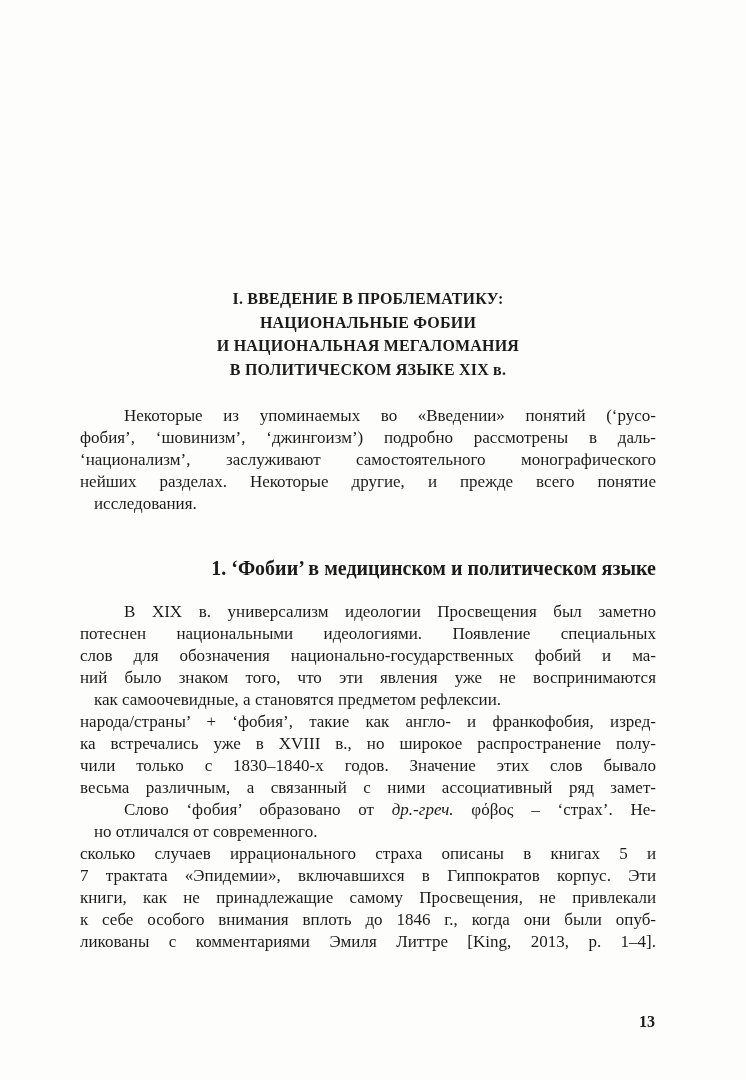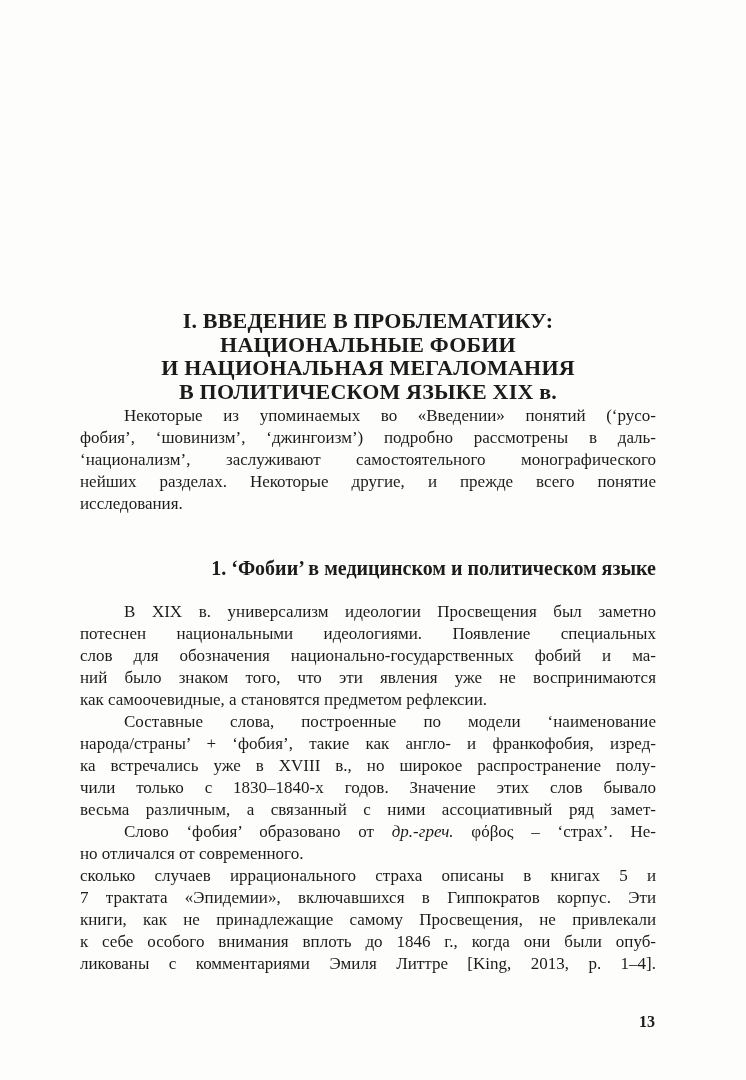--- a/index.html
+++ b/index.html
@@ -17,24 +17,23 @@
   }
   .col {
     position: absolute;
     left: 80px;
     width: 576px;
   }
   .chapter-title {
     top: 287px;
     text-align: center;
     font-weight: bold;
-    font-size: 22px;
+    font-size: 16px;
     line-height: 23.5px;
     letter-spacing: 0.2px;
-    margin-top: 22px;
   }
   .intro      { top: 405px; }
   .body-text  { top: 601px; }
   .intro, .body-text {
     font-size: 17px;
     line-height: 22px;
   }
   .section-heading {
     top: 556px;
     text-align: right;
@@ -42,21 +41,21 @@
     font-size: 20px;
     line-height: 24px;
   }
   .line {
     text-align: justify;
     text-align-last: justify;
     text-justify: inter-word;
     white-space: normal;
   }
   .line.first { padding-left: 44px; }
-  .line.no-stretch { text-align-last: left; }
+  .line.no-stretch { text-align-last: left; margin-left: 14px; }
   .it { font-style: italic; }
   .page-number {
     position: absolute;
     top: 1011px;
     right: 91px;
     font-weight: bold;
     font-size: 16px;
     line-height: 22px;
   }
 </style>
@@ -83,21 +82,20 @@
   <div class="col section-heading">1. ‘Фобии’ в медицинском и политическом языке</div>
 
   <div class="col body-text">
 
     <div class="line first">В XIX в. универсализм идеологии Просвещения был заметно</div>
     <div class="line">потеснен национальными идеологиями. Появление специальных</div>
     <div class="line">слов для обозначения национально-государственных фобий и ма-</div>
     <div class="line">ний было знаком того, что эти явления уже не воспринимаются</div>
     <div class="line no-stretch">как самоочевидные, а становятся предметом рефлексии.</div>
 
-    <div class="line first">Составные слова, построенные по модели ‘наименование</div>
     <div class="line">народа/страны’ + ‘фобия’, такие как англо- и франкофобия, изред-</div>
     <div class="line">ка встречались уже в XVIII в., но широкое распространение полу-</div>
     <div class="line">чили только с 1830–1840-х годов. Значение этих слов бывало</div>
     <div class="line">весьма различным, а связанный с ними ассоциативный ряд замет-</div>
     <div class="line first"><span>Слово ‘фобия’ образовано от </span><span class="it">др.-греч.</span><span> φόβος – ‘страх’. Не-</span></div>
 
     <div class="line no-stretch">но отличался от современного.</div>
     <div class="line">сколько случаев иррационального страха описаны в книгах 5 и</div>
     <div class="line">7 трактата «Эпидемии», включавшихся в Гиппократов корпус. Эти</div>
     <div class="line">книги, как не принадлежащие самому Просвещения, не привлекали</div>

